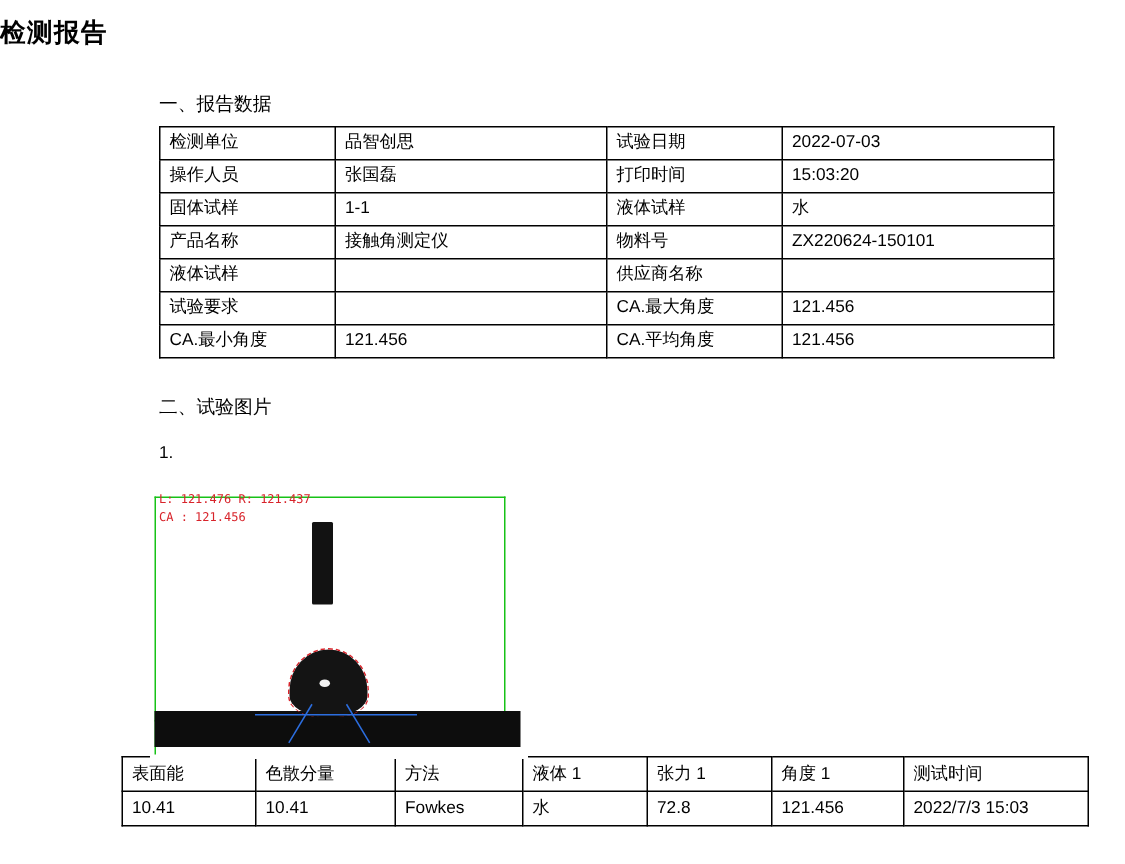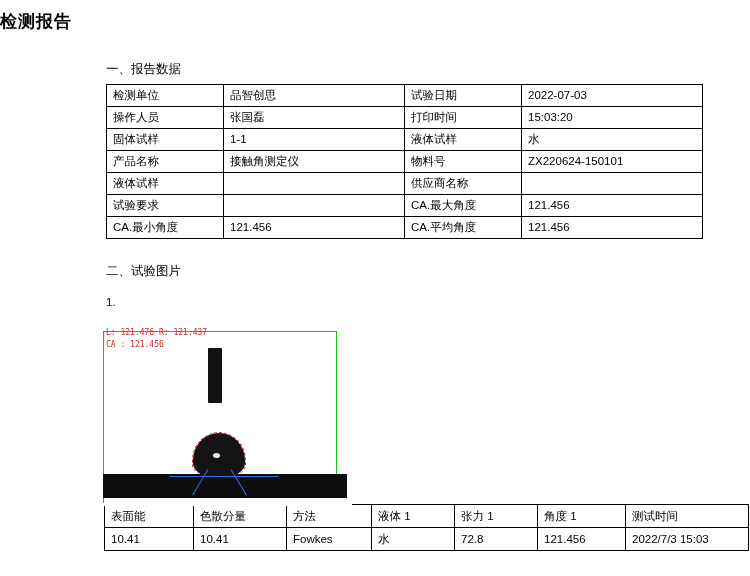--- a/index.html
+++ b/index.html
@@ -205,21 +205,21 @@
   .baseline-blue {
     position: absolute;
     left: 70px;
     top: 150px;
     width: 108px;
     height: 1px;
     background: #2c6ee0;
   }
   table.bottom {
     border-collapse: collapse;
-    margin-left: 104px;
+    margin-left: 81px;
     margin-top: 12px;
     width: 573px;
     table-layout: fixed;
   }
   table.bottom td, table.bottom th {
     border: 1px solid #000000;
     height: 20px;
     font-size: 11.5px;
     font-weight: normal;
     text-align: left;

